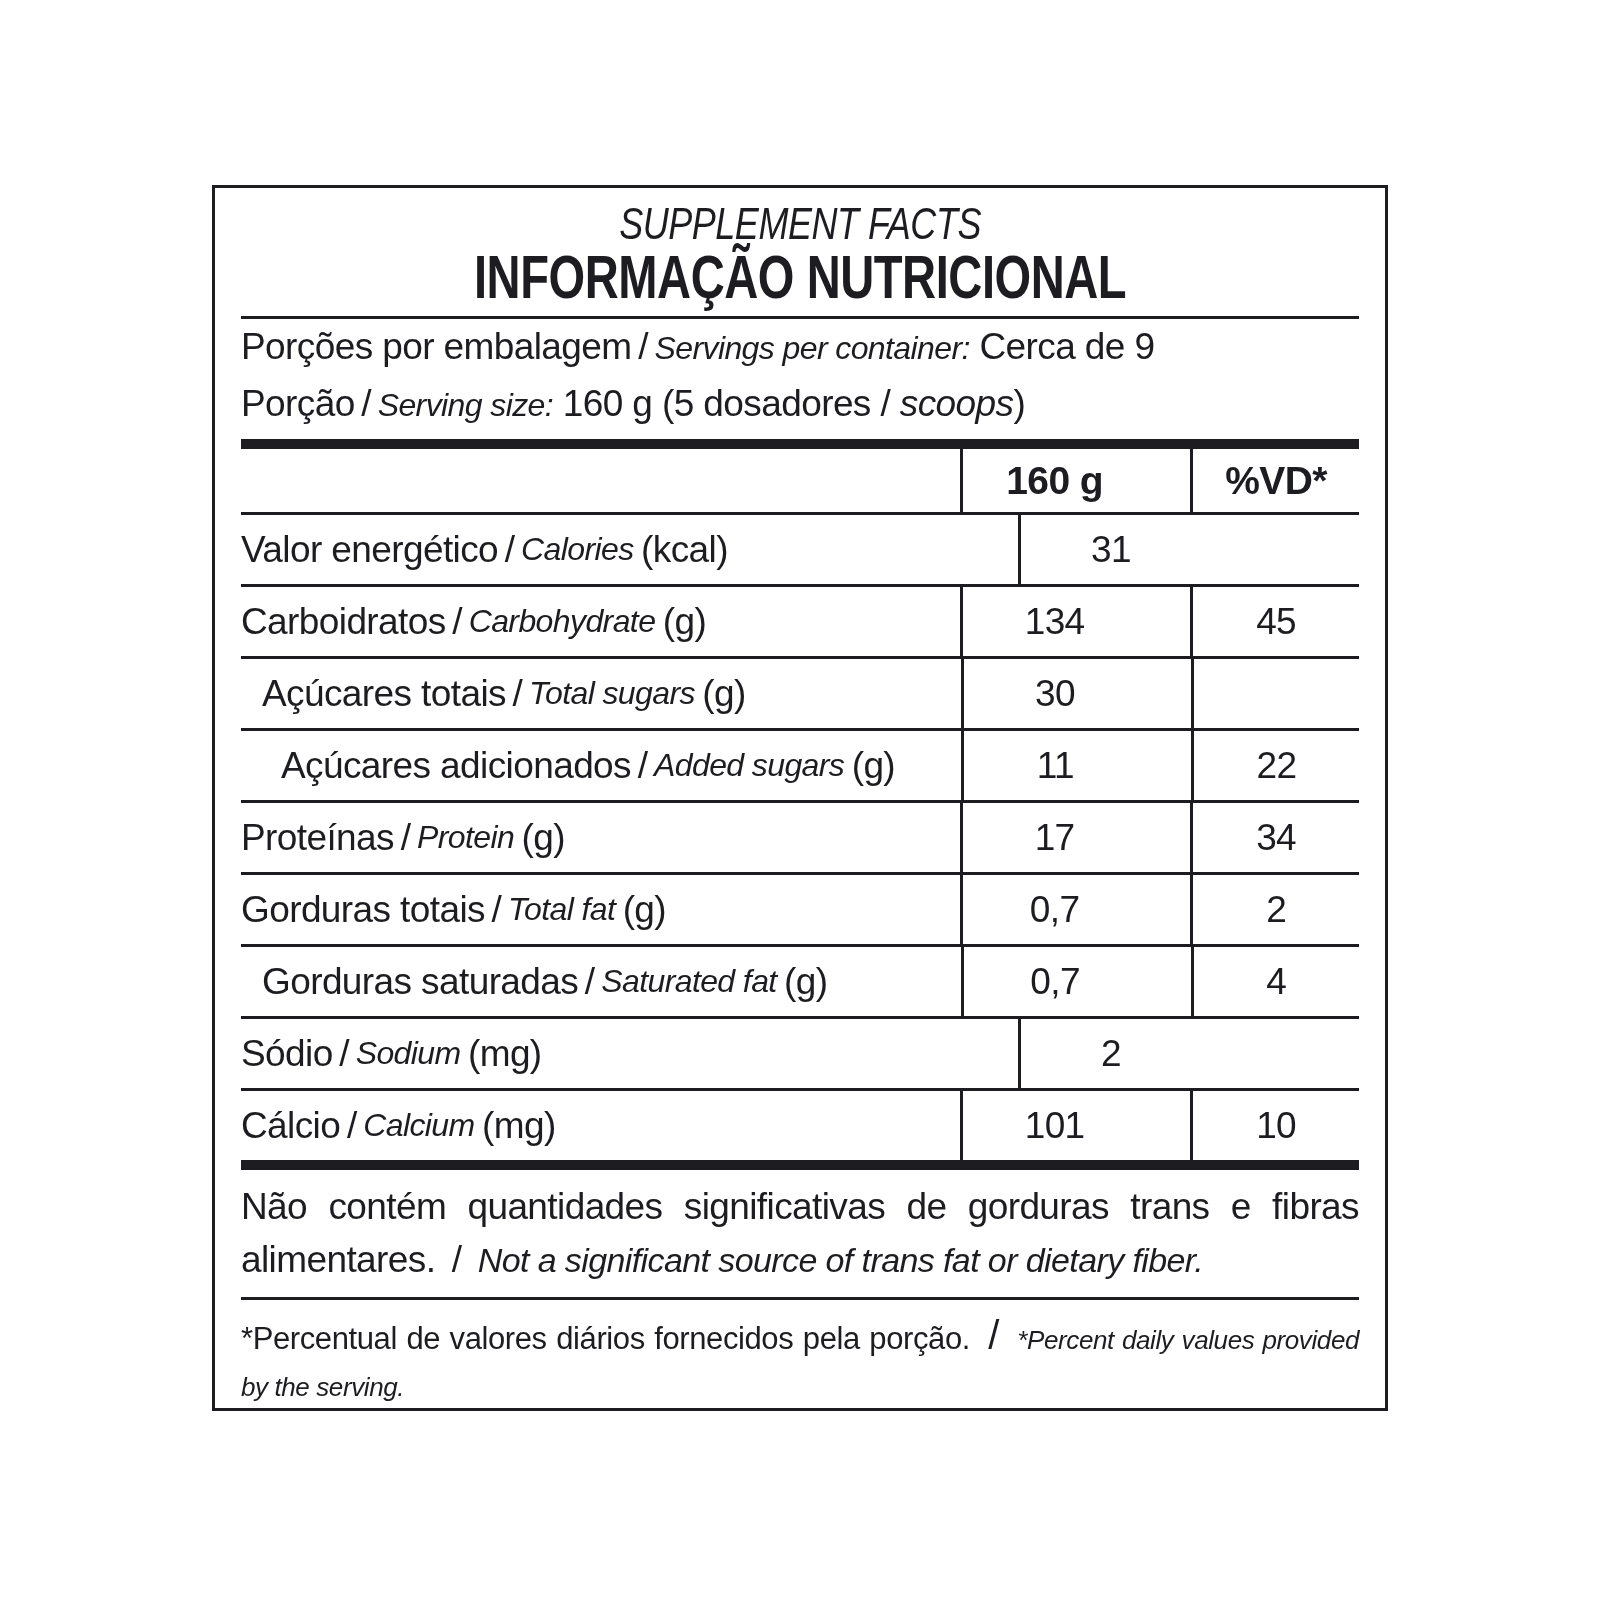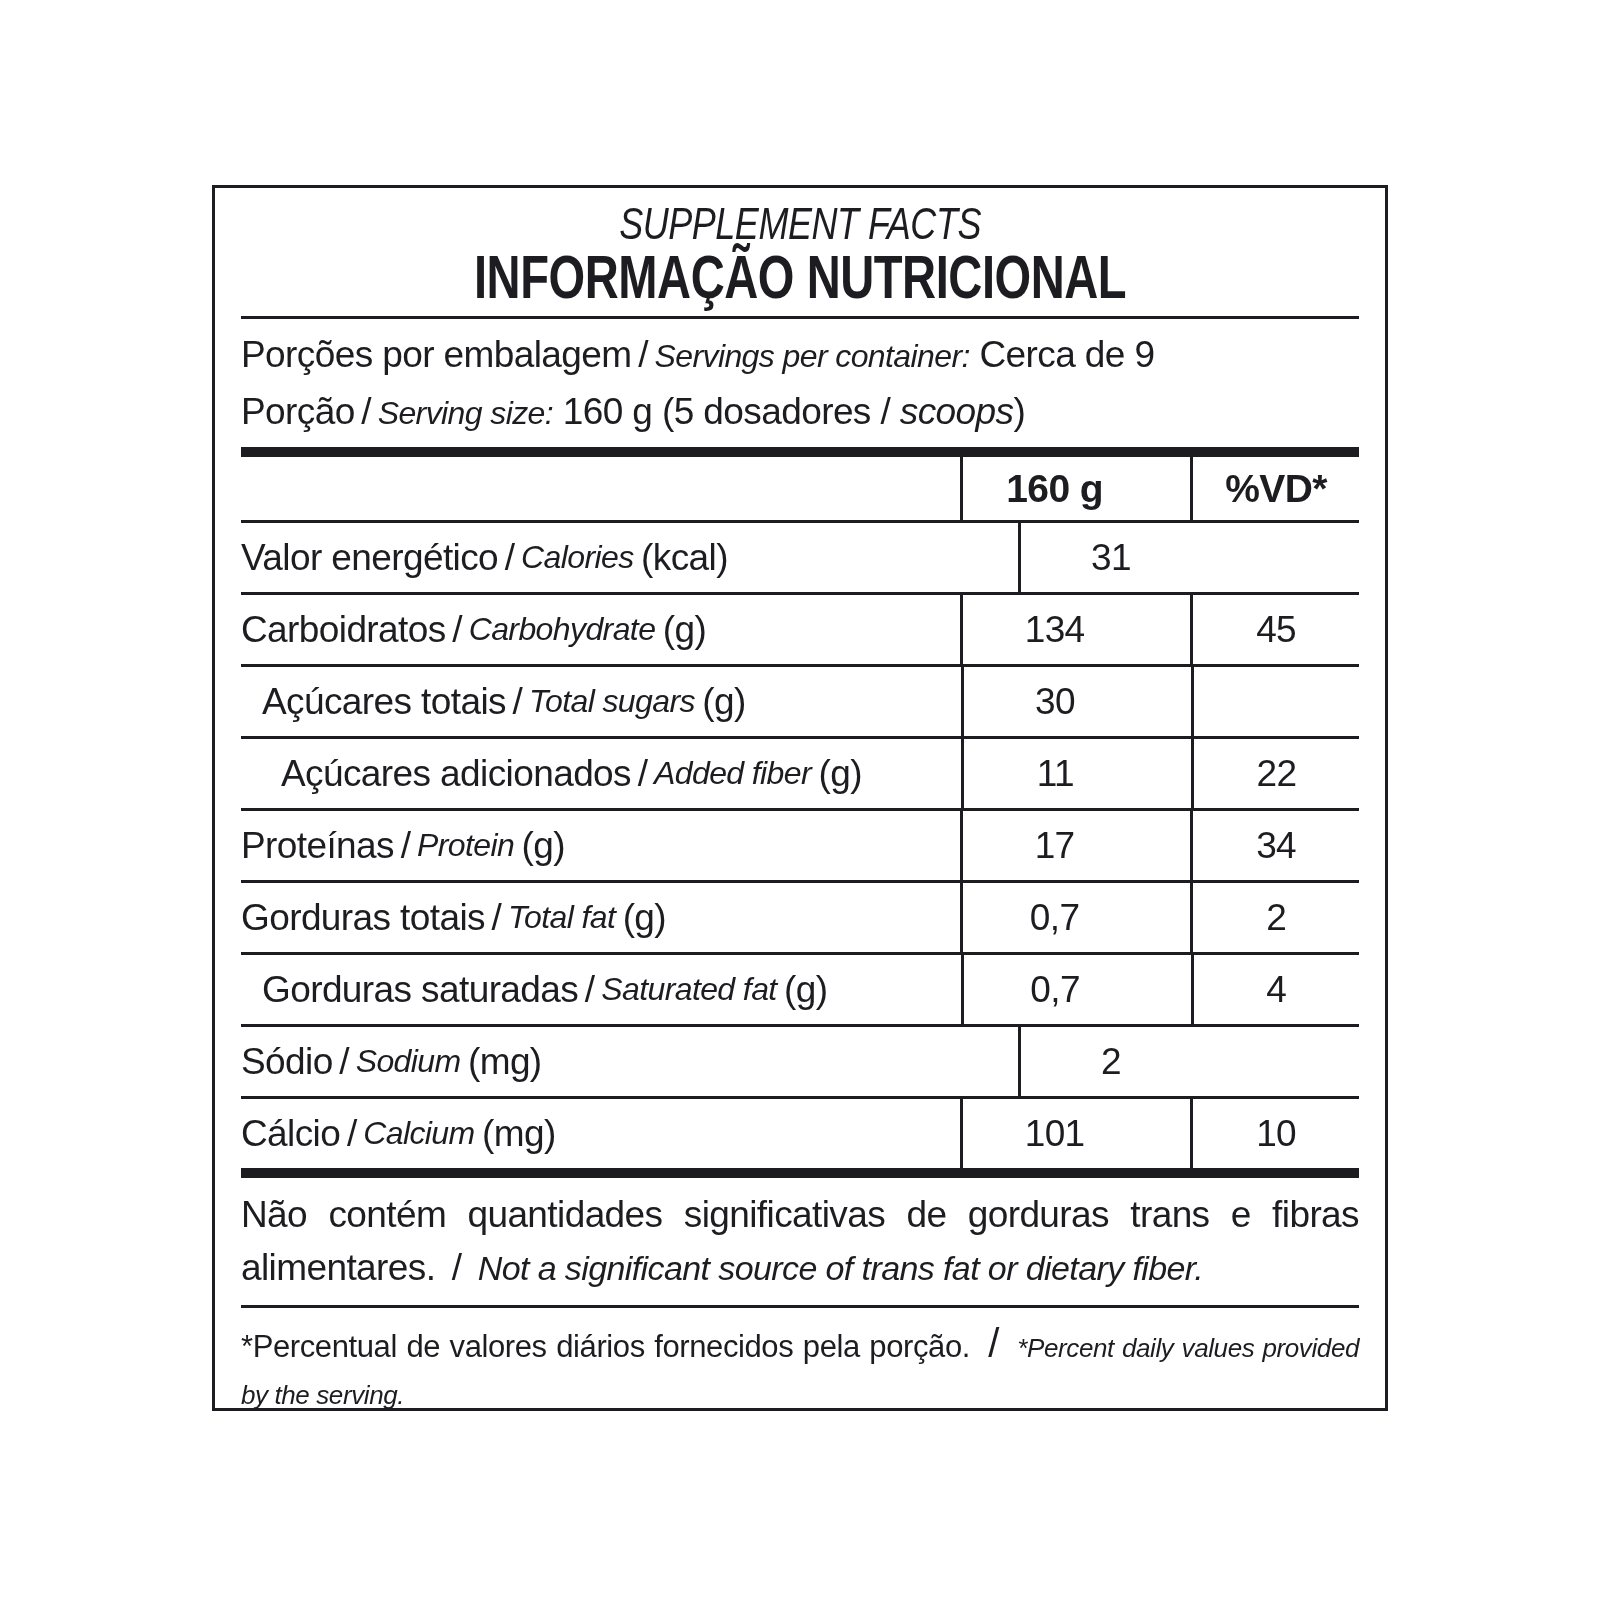--- a/index.html
+++ b/index.html
@@ -22,21 +22,21 @@
     font-size:62px; font-weight:bold; line-height:58px;
     display:inline-block; transform:scaleX(0.76); white-space:nowrap;
   }
   .title-en{
     font-size:45px; font-style:italic; font-weight:normal; line-height:48px;
     display:inline-block; transform:scaleX(0.80); white-space:nowrap;
     margin-top:2px;
   }
   .rule-thin{ height:3px; background:#1d1d21; margin-top:10px; }
   
-  .serving{ padding-top:8px; font-size:37px; }
+  .serving{ font-size:37px; }
   .serving .line{ line-height:56px; white-space:nowrap; }
   .it{ font-style:italic; }
   .serving .en{ font-size:32px; }
   .sep{ margin:0 0.18em; }
   .bar-thick{ height:10px; background:#1d1d21; margin-top:6px; }
   
   .n-table{ width:1118px; }
   .t-row{ display:flex; height:72px; border-top:3px solid #1d1d21;gap:44px; }
   .t-row.header{ border-top:none; height:63px; }
   .cell{ display:flex; align-items:center; }
@@ -124,21 +124,21 @@
             <span class="unit">(g)</span>
     </div>
     <div class="cell amount">30</div>
     <div class="cell dv"></div>
   </div>
 
   <div class="t-row">
     <div class="cell label indent-2">
       <span class="pt">Açúcares adicionados</span>
             <span class="sep">/</span>
-            <span class="it en">Added fiber</span>
+            <span class="it en">Added sugars</span>
             <span class="unit">(g)</span>
     </div>
     <div class="cell amount">11</div>
     <div class="cell dv">22</div>
   </div>
 
   <div class="t-row">
     <div class="cell label">
       <span class="pt">Proteínas</span>
             <span class="sep">/</span>

